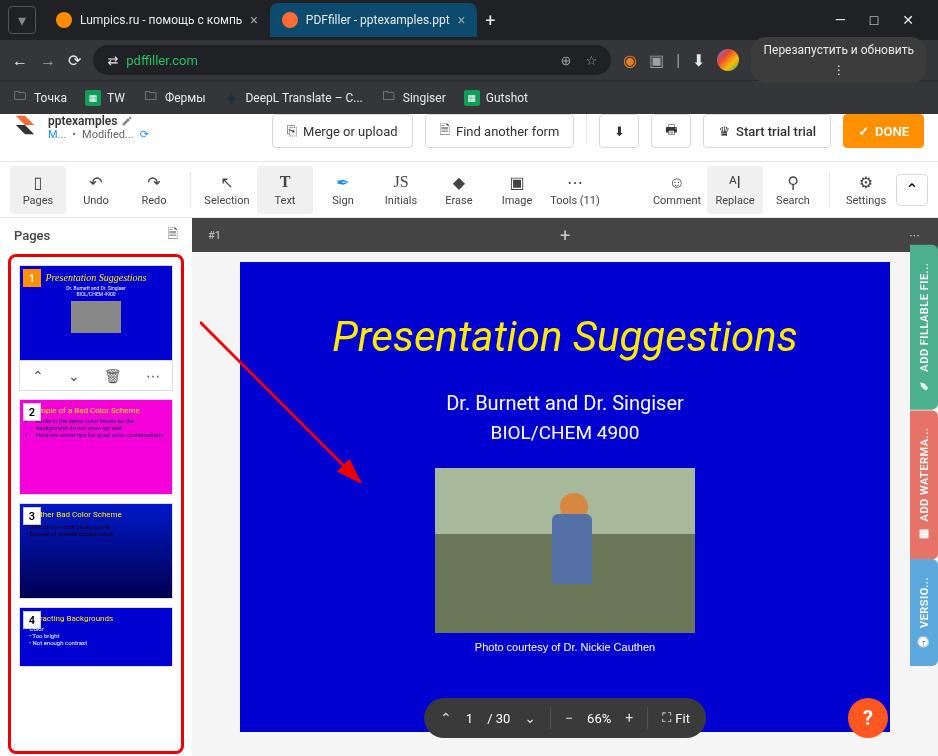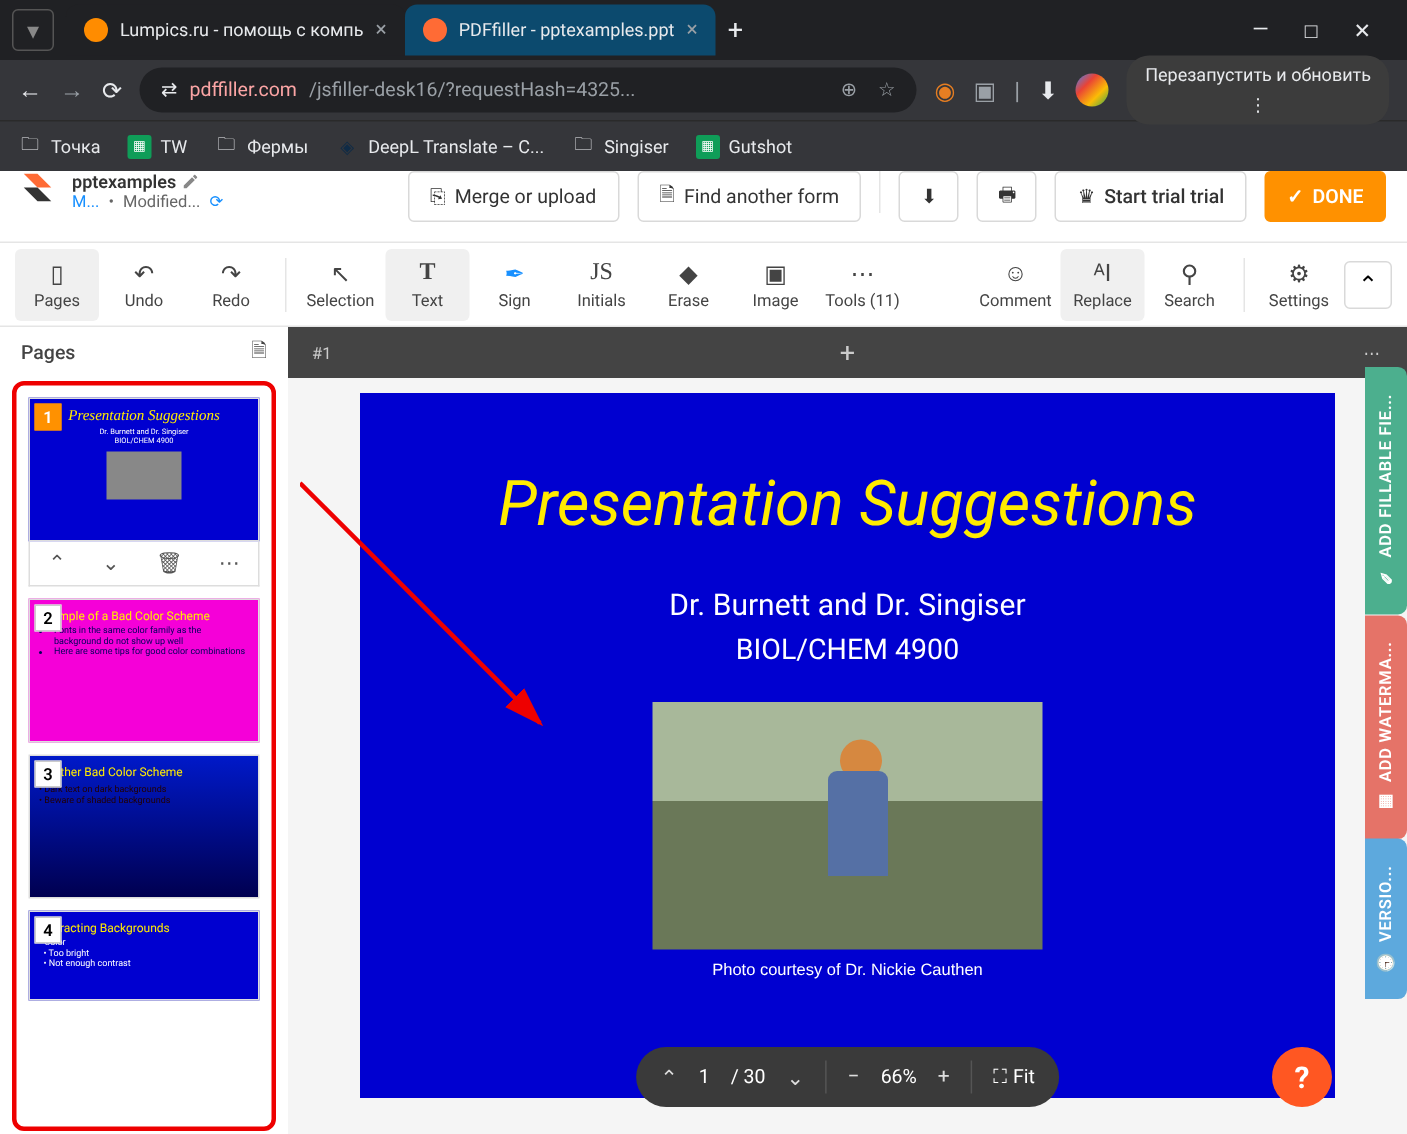--- a/index.html
+++ b/index.html
@@ -130,22 +130,21 @@
       <span>✕</span>
     </div>
   </div>
 
   <div class="nav-bar">
     <span class="nav-btn active">←</span>
     <span class="nav-btn">→</span>
     <span class="nav-btn active">⟳</span>
     <div class="addr-bar">
       <span style="color:#e8eaed">⇄</span>
-      <span style="color:#fca5a5">pdffiller.com</span>
-        <span>/jsfiller-desk16/?requestHash=4325...</span>
+      <span style="color:#22c55e">pdffiller.com</span>
       <div class="addr-icons">
         <span>⊕</span>
         <span>☆</span>
       </div>
     </div>
     <span class="nav-btn" style="color:#e67e22">◉</span>
     <span class="nav-btn">▣</span>
     <span class="nav-btn">|</span>
     <span class="nav-btn active">⬇</span>
     <span style="width:22px;height:22px;border-radius:50%;background:linear-gradient(135deg,#4285f4,#ea4335,#fbbc05,#34a853)"></span>

